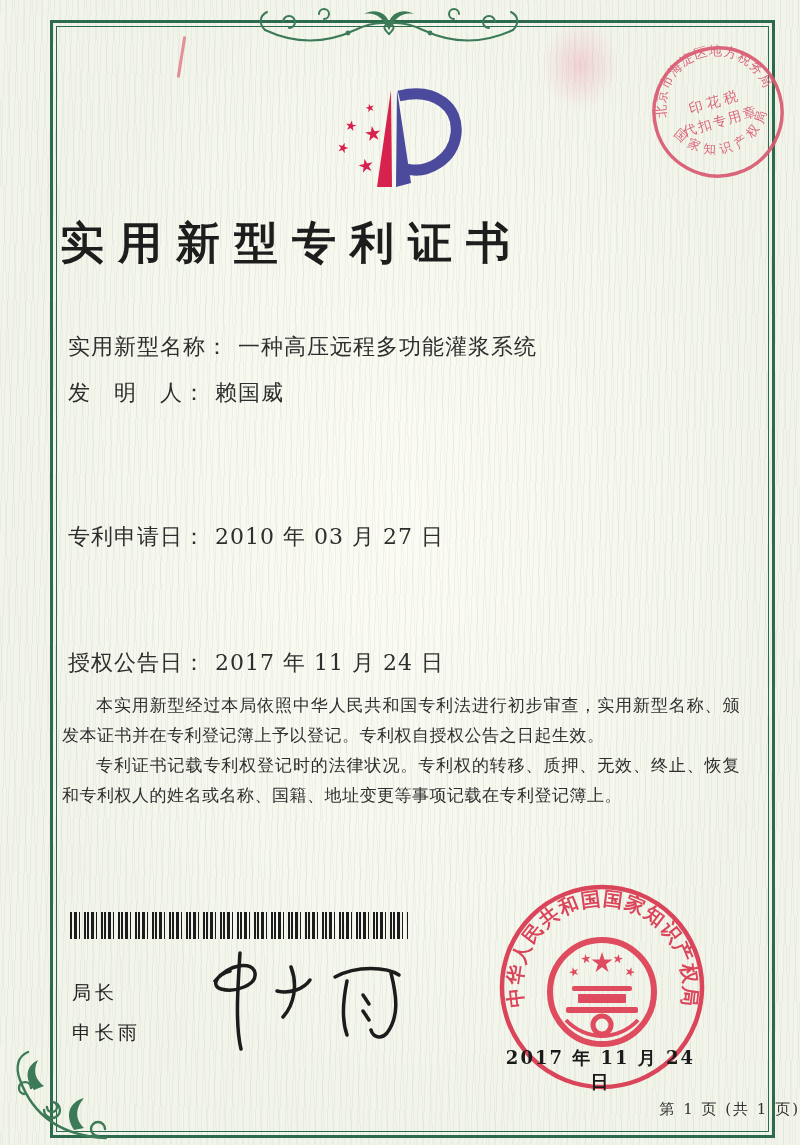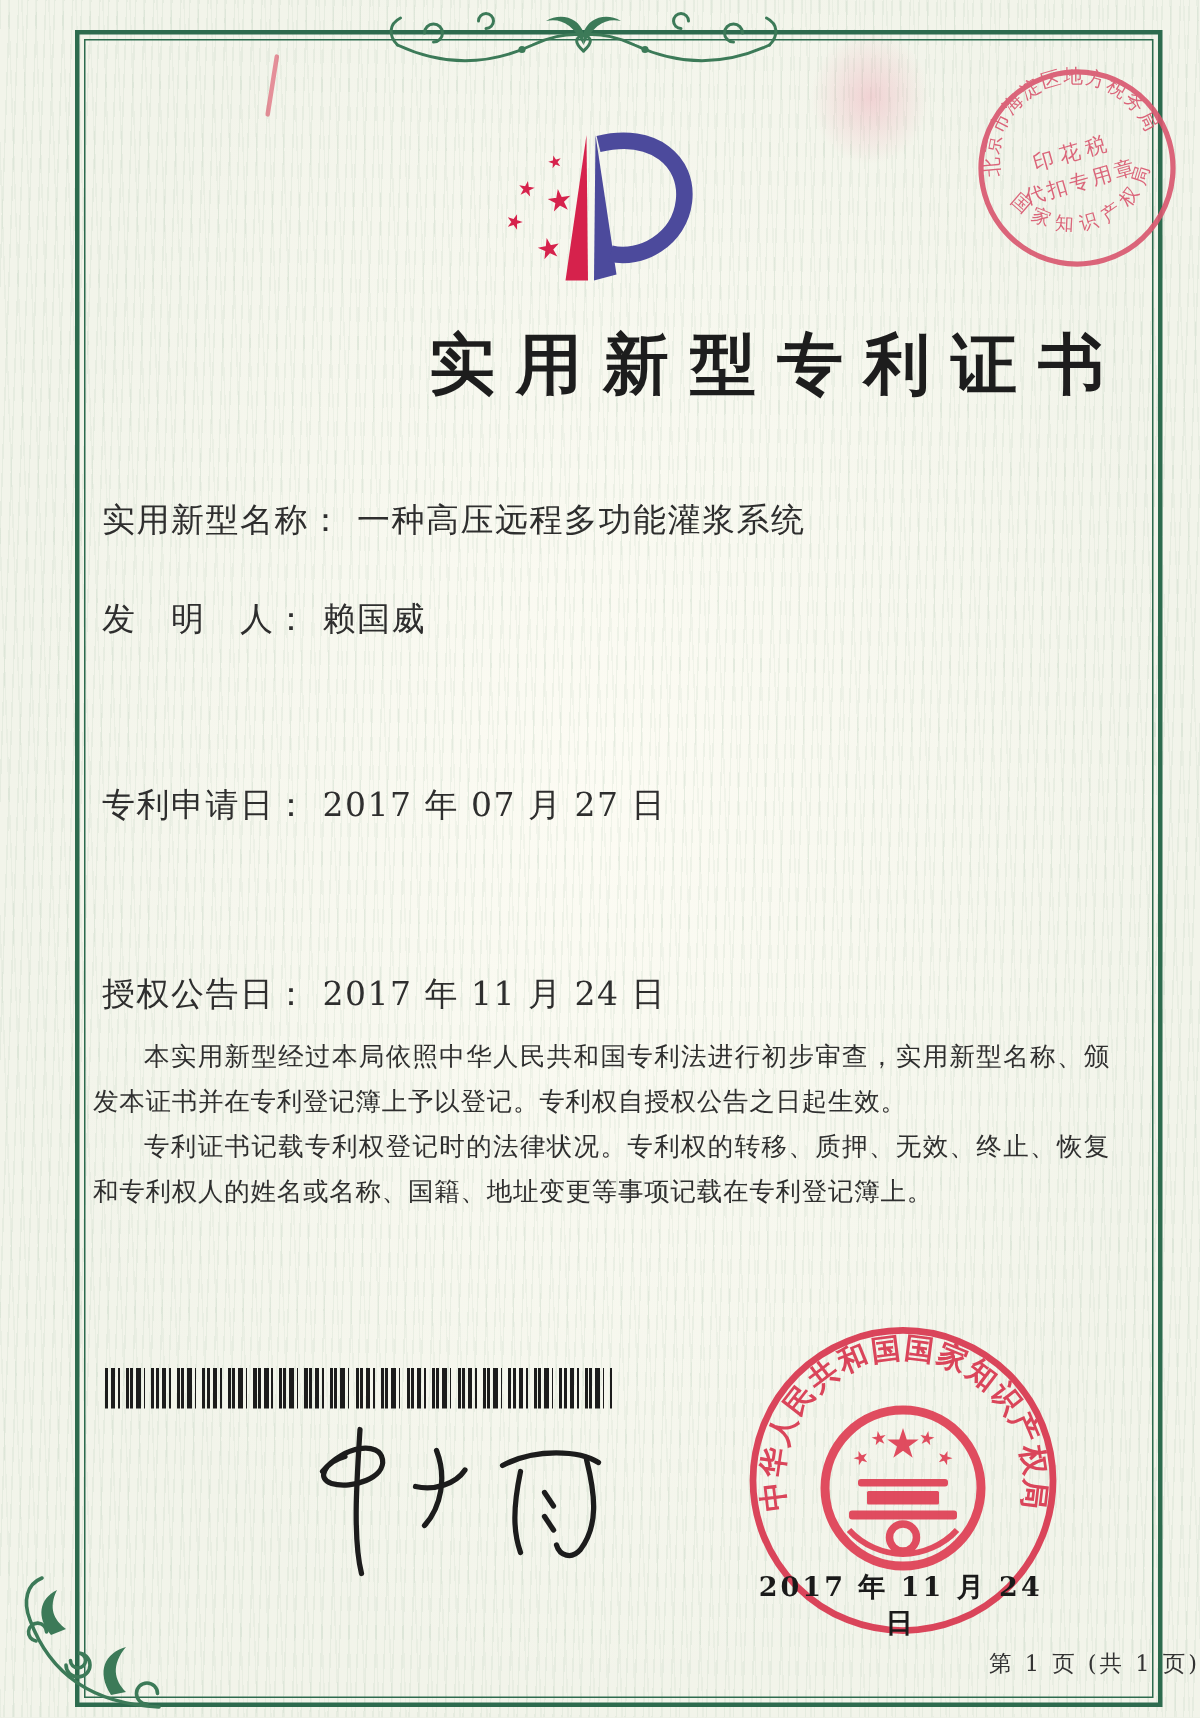--- a/index.html
+++ b/index.html
@@ -25,29 +25,29 @@
     position:absolute;left:56px;top:26px;right:31px;bottom:13px;
     border:1px solid #2d6b4e;
   }
   .cert-no{
     position:absolute;left:68px;top:88px;
     font-size:17px;color:#2b2b2b;letter-spacing:3px;
   }
   .logo{position:absolute;left:330px;top:85px;width:140px;height:112px;}
   .title{
     position:absolute;left:60px;top:214px;width:690px;
-    text-align:right;font-size:44px;font-weight:600;color:#1d1d1d;
+    text-align:left;font-size:44px;font-weight:600;color:#1d1d1d;
     letter-spacing:14px;
   }
   .field-row{
     position:absolute;left:68px;width:660px;
     font-size:22px;color:#2e2e2e;letter-spacing:1px;white-space:nowrap;
   }
   .field-row .val{margin-left:9px;}
-  .row0{top:332px}.row1{top:398px}.row2{top:460px}
+  .row0{top:332px}.row1{top:378px}.row2{top:460px}
   .row3{top:522px}.row4{top:584px}.row5{top:648px}
   .body-text{
     position:absolute;left:62px;top:690px;width:678px;
     font-size:17px;line-height:30px;color:#2f2f2f;
     text-align:justify;letter-spacing:0.5px;
   }
   .body-text p{margin:0;text-indent:2em;}
   .barcode{
     position:absolute;left:70px;top:912px;width:338px;height:27px;
     background:repeating-linear-gradient(90deg,
@@ -165,33 +165,37 @@
 
   <div class="title">实用新型专利证书</div>
 
   <div class="field-row row0">
     <span>实用新型名称：</span><span class="val">一种高压远程多功能灌浆系统</span>
   </div>
   <div class="field-row row1">
     <span>发　明　人：</span><span class="val">赖国威</span>
   </div>
   <div class="field-row row3">
-    <span>专利申请日：</span><span class="val">2017 年 07 月 27 日</span>
+    <span>专利申请日：</span><span class="val">2010 年 03 月 27 日</span>
   </div>
   <div class="field-row row5">
     <span>授权公告日：</span><span class="val">2017 年 11 月 24 日</span>
   </div>
 
   <div class="body-text">
     <p>本实用新型经过本局依照中华人民共和国专利法进行初步审查，实用新型名称、颁发本证书并在专利登记簿上予以登记。专利权自授权公告之日起生效。</p>
     <p>专利证书记载专利权登记时的法律状况。专利权的转移、质押、无效、终止、恢复和专利权人的姓名或名称、国籍、地址变更等事项记载在专利登记簿上。</p>
   </div>
 
   <div class="barcode"></div>
 
+  <div class="signer">
+    <div>局长</div>
+    <div>申长雨</div>
+  </div>
 
   <svg class="signature" viewBox="0 0 240 115">
     <g stroke="#1c1c1c" stroke-width="3.5" fill="none" stroke-linecap="round" stroke-linejoin="round">
       <path d="M30,36 C45,18 68,16 70,28 C72,40 50,48 36,44 C26,41 31,30 45,26"></path>
       <path d="M55,8 C53,40 50,80 56,104"></path>
       <path d="M106,22 C113,40 109,60 98,72"></path>
       <path d="M92,46 C105,49 119,44 125,35"></path>
       <path d="M150,32 C172,20 202,22 214,30"></path>
       <path d="M162,36 C157,60 157,76 162,90"></path>
       <path d="M206,28 C212,52 214,72 202,88 C196,95 188,92 186,85"></path>

